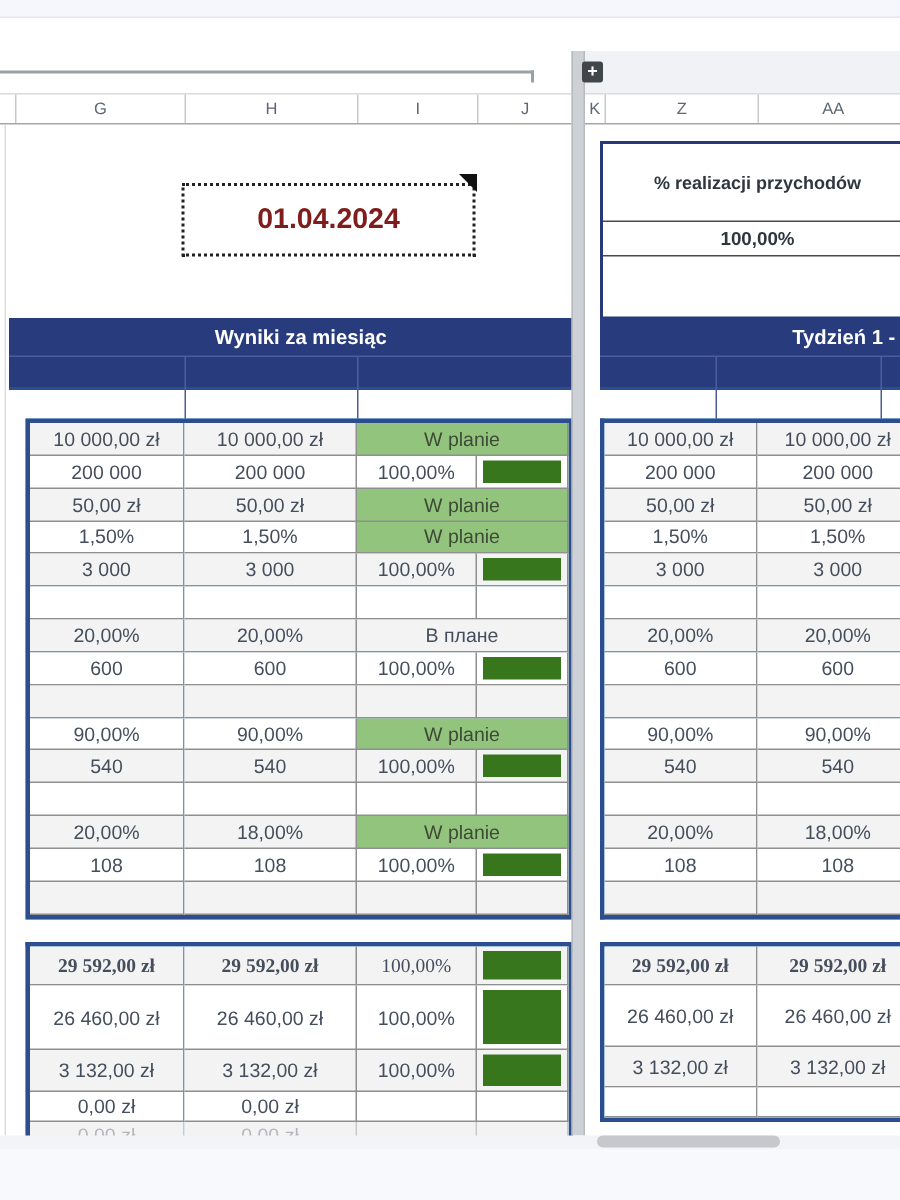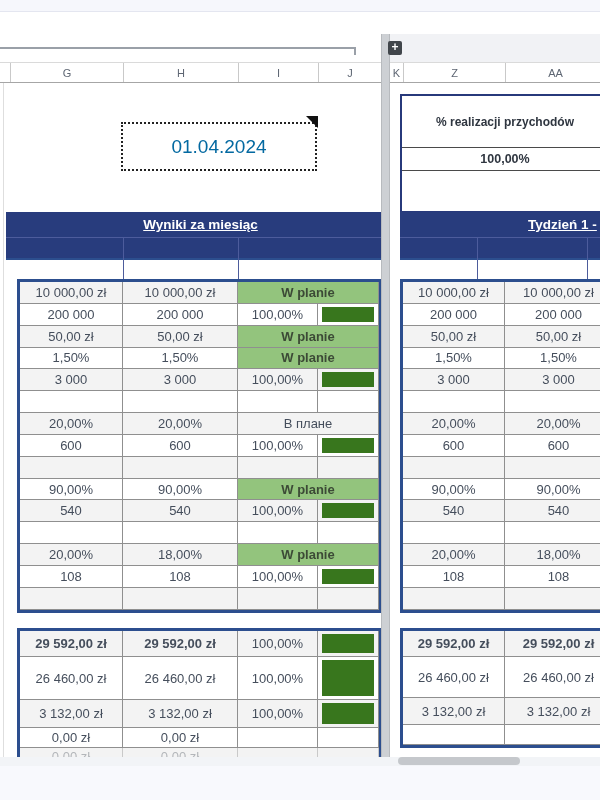--- a/index.html
+++ b/index.html
@@ -14,24 +14,24 @@
               font-size:12px;line-height:13px;text-align:center;font-weight:700;z-index:8;cursor:pointer;}
   .colhead{top:62px;height:21px;background:#fff;border-top:1px solid #dadada;border-bottom:1px solid #a6a6a6;display:grid;}
   #colhead-left{left:0;width:381px;grid-template-columns:10px 113px 115px 80px 63px;}
   #colhead-right{left:0;width:210px;grid-template-columns:13px 102px 100px;}
   .hc{display:flex;align-items:center;justify-content:center;font-size:11px;color:#5e6673;border-left:1px solid #c9c9c9;}
   .hc:first-child{border-left:none;}
   #colf-line{left:3px;top:83px;width:1px;height:674px;background:#dedede;}
   #pane-divider{left:381px;top:34px;width:9px;height:723px;background:#cdd0d4;border-left:1px solid #b7babe;border-right:1px solid #b7babe;z-index:3;}
   
   #date-box{left:121px;top:122px;width:196px;height:49px;border:2px dotted #222;background:#fff;
-            display:flex;align-items:center;justify-content:center;font-size:19px;color:#0369a1;z-index:2;}
+            display:flex;align-items:center;justify-content:center;font-size:19px;color:#7f1d1d;z-index:2;font-weight:bold;}
   #cursor{left:304px;top:114px;width:16px;height:16px;z-index:4;}
   
-  .band{background:#283c7d;color:#fff;border-bottom:2px solid #2c4e8e;z-index:2;text-decoration:underline;}
+  .band{background:#283c7d;color:#fff;border-bottom:2px solid #2c4e8e;z-index:2;}
   #band-left{left:6px;top:212px;width:376px;height:48px;}
   .band-title{height:25px;display:flex;align-items:center;justify-content:center;font-weight:700;font-size:13.5px;}
   #band-left .band-title{padding-left:13px;}
   .band-cols{display:grid;height:21px;border-top:1px solid #4d5c9c;}
   #band-left .band-cols{grid-template-columns:117px 115px 144px;}
   .band-cols>div{display:flex;align-items:center;justify-content:center;font-weight:700;font-size:13px;border-left:1px solid #4d5c9c;}
   .band-cols>div:first-child{border-left:none;margin-top:40px;}
   
   #rightpane{left:390px;top:0;width:210px;height:800px;overflow:hidden;z-index:2;}
   #kpi-box{left:10px;top:94px;width:210px;height:119px;border:2px solid #27397b;background:#fff;}
@@ -44,24 +44,24 @@
   #tbl-left{left:17px;top:279px;width:365px;grid-template-columns:103px 115px 80px 61px;grid-auto-rows:21.85px;}
   #tbl-right{left:10px;top:279px;width:225px;grid-template-columns:102px 108px;grid-auto-rows:21.85px;border-right:none;}
   #tot-left{left:17px;top:628px;width:365px;grid-template-columns:103px 115px 80px 61px;
             grid-template-rows:26px 43px 28px 20px 18px;border-bottom:none;}
   #tot-right{left:10px;top:628px;width:225px;grid-template-columns:102px 108px;
              grid-template-rows:26px 41px 27px 20px;border-right:none;}
   .row{display:contents;}
   .c{display:flex;align-items:center;justify-content:center;font-size:13px;color:#454e5c;
      border-right:1px solid #8f8f8f;border-bottom:1px solid #8f8f8f;background:#fff;overflow:hidden;white-space:nowrap;}
   .row.gray>.c{background:#f3f3f3;}
-  .row.bold>.c{font-weight:700;}
+  .row.bold>.c{font-weight:700;font-family:Liberation Serif, serif;}
   .row.faded>.c{color:#b3b6ba;border-color:#c9c9c9;}
   .st{grid-column:3/5;}
-  .green{background:#93c47d !important;font-weight:700;color:#3c4a36;}
+  .green{background:#93c47d !important;font-weight:400;color:#3c4a36;}
   .barcell{padding:3px 4px;}
   .bar{flex:1;height:100%;background:#38761d;}
   
   #scroll-strip{left:0;top:757px;width:600px;height:9px;background:#f2f4f7;z-index:6;}
   #bottom-area{left:0;top:766px;width:600px;height:34px;background:#f8f9fd;z-index:6;}
   #hscroll-thumb{left:398px;top:757px;width:122px;height:8px;background:#c5c8cc;border-radius:4px;z-index:7;cursor:pointer;}
 </style>
 </head>
 <body>
 

